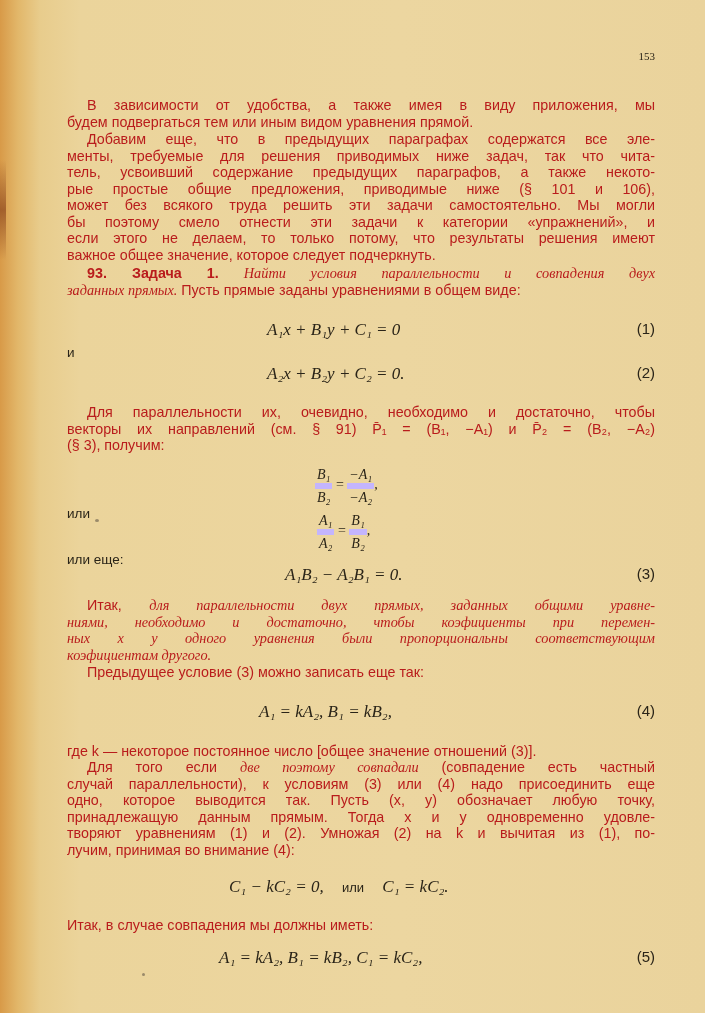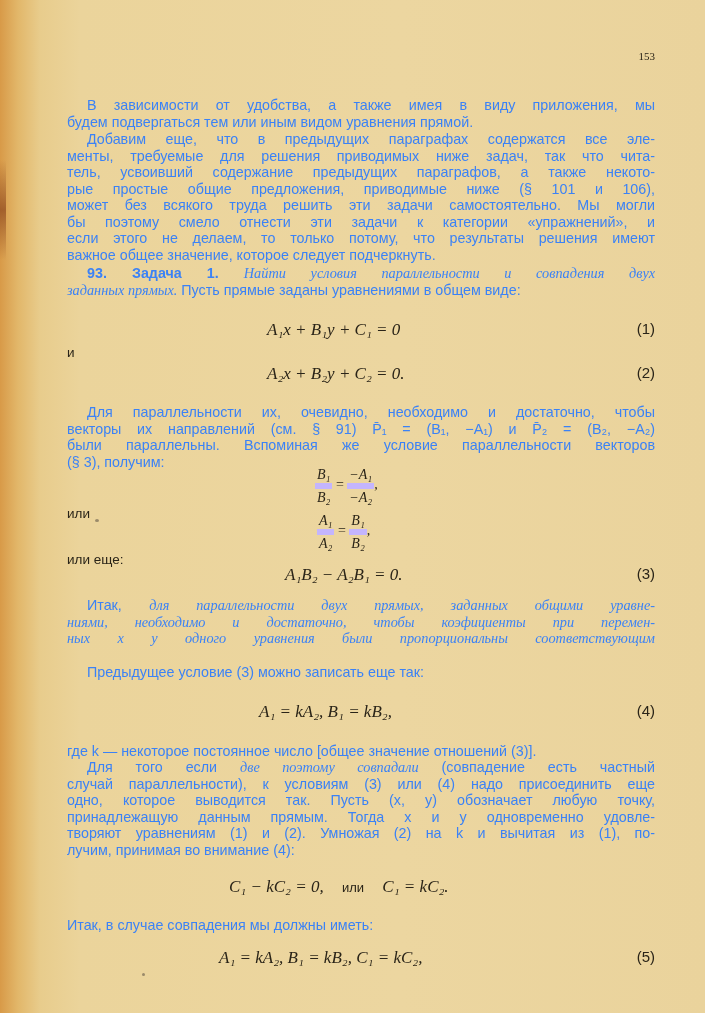--- a/index.html
+++ b/index.html
@@ -16,21 +16,21 @@
   .page { position: absolute; left: 67px; top: 0; width: 588px; }
   .header { position: absolute; top: 50px; left: 0; width: 588px; height: 20px; }
   .header .title {
     position: absolute; left: 0; right: 0; text-align: center; top: 4px;
     font-family: "Liberation Sans", sans-serif; font-size: 11px; letter-spacing: 1.2px;
   }
   .header .num { position: absolute; right: 0; top: 0; font-size: 11px; }
   .para {
     position: absolute; left: 0; width: 588px;
     font-family: "Liberation Sans", sans-serif; font-size: 14.3px; line-height: 16.5px;
-    text-align: justify; color: #3b82f6;
+    text-align: justify; color: #b91c1c;
   }
   .para .ln { display: block; text-align-last: justify; white-space: nowrap; }
   .para .ln.last { text-align-last: left; }
   .para .ind { padding-left: 20px; }
   .it { font-family: "Liberation Serif", serif; font-style: italic; }
   .eq {
     position: absolute; left: 0; width: 588px; height: 22px;
     font-family: "Liberation Serif", serif; font-style: italic; font-size: 17px;
   }
   .eq .body { position: absolute; }
@@ -80,21 +80,20 @@
   <span class="word" style="top:345px; left:0">и</span>
 
   <div class="eq" style="top:364px">
     <span class="body" style="left:200px">A₂x + B₂y + C₂ = 0.</span>
     <span class="tag">(2)</span>
   </div>
 
   <div class="para" style="top:404px">
     <span class="ln ind">Для параллельности их, очевидно, необходимо и достаточно, чтобы</span>
     <span class="ln">векторы их направлений (см. § 91) P̄₁ = (B₁, −A₁) и P̄₂ = (B₂, −A₂)</span>
-    <span class="ln">были параллельны. Вспоминая же условие параллельности векторов</span>
     <span class="ln last">(§ 3), получим:</span>
   </div>
 
   <div class="eq" style="top:466px; height:40px; font-size:14px">
     <span class="body" style="left:248px; top:0">
       <span class="frac">
           <span class="num-part">B₁</span>
           <span>B₂</span>
         </span>
       <span style="font-style:normal"> = </span>
@@ -125,20 +124,21 @@
 
   <div class="eq" style="top:565px">
     <span class="body" style="left:218px">A₁B₂ − A₂B₁ = 0.</span>
     <span class="tag">(3)</span>
   </div>
 
   <div class="para" style="top:597px">
     <span class="ln ind"><span>Итак, </span><span class="it">для параллельности двух прямых, заданных общими уравне-</span></span>
     <span class="ln it">ниями, необходимо и достаточно, чтобы коэфициенты при перемен-</span>
     <span class="ln it">ных x y одного уравнения были пропорциональны соответствующим</span>
+    <span class="ln it last">коэфициентам другого.</span>
   </div>
 
   <div class="para" style="top:664px">
     <span class="ln ind last">Предыдущее условие (3) можно записать еще так:</span>
   </div>
 
   <div class="eq" style="top:702px">
     <span class="body" style="left:192px">A₁ = kA₂,    B₁ = kB₂,</span>
     <span class="tag">(4)</span>
   </div>

